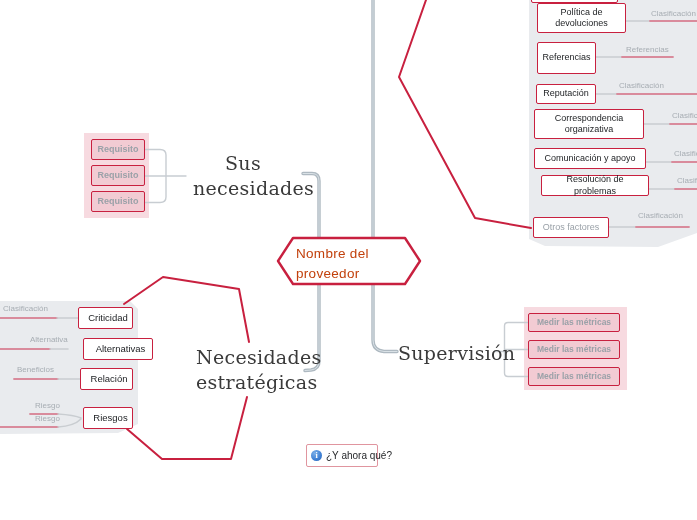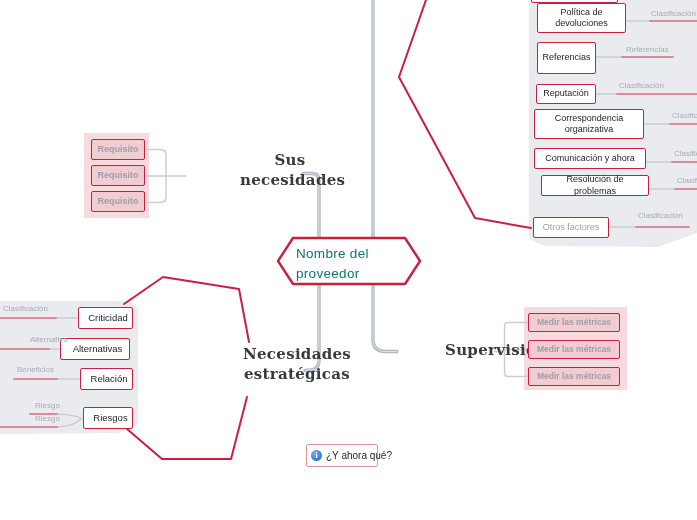--- a/index.html
+++ b/index.html
@@ -41,25 +41,25 @@
   .box.bl{font-size:9.5px;padding-left:8px;}
   .box.gray-text{color:var(--muted-text);}
   .box.pinkfill{background:var(--pink-fill);font-weight:bold;}
   .box.breakword{word-break:break-word;}
 
   .sublabel{
     position:absolute;z-index:3;font-size:8px;color:#a7adb3;white-space:nowrap;
   }
   .branch-label{
     position:absolute;z-index:3;text-align:center;
-    font-family:"DejaVu Serif",serif;font-weight:bold;font-size:15px;
-    line-height:1.3;letter-spacing:.3px;color:#3a3a3a;margin-left:47px;
+    font-family:"DejaVu Serif",serif;font-weight:normal;font-size:19px;
+    line-height:1.3;letter-spacing:.3px;color:#3a3a3a;
   }
   .central-text{
-    position:absolute;z-index:3;color:#0f766e;font-size:13.5px;line-height:1.5;
+    position:absolute;z-index:3;color:#c2410c;font-size:13.5px;line-height:1.5;
     letter-spacing:.3px;
   }
   .next-button{
     position:absolute;z-index:3;left:306px;top:444px;width:72px;height:23px;
     box-sizing:border-box;border:1.5px solid #e0959f;border-radius:2px;background:#fff;
     display:flex;align-items:center;gap:4px;padding:0 4px;cursor:pointer;
   }
   .info-dot{
     width:11px;height:11px;border-radius:50%;flex:0 0 11px;
     background:radial-gradient(circle at 35% 30%, #7db0e8, var(--blue-info) 60%, #2a66b5);
@@ -122,21 +122,21 @@
 <div class="central-text" style="left:296px;top:244px;width:112px;">Nombre del proveedor</div>
 
 <div class="branch-label" style="left:193px;top:151px;width:100px;">Sus necesidades</div>
 <div class="box pinkfill gray-text" style="left:91px;top:139px;width:54px;height:21px;">Requisito</div>
 <div class="box pinkfill gray-text" style="left:91px;top:165px;width:54px;height:21px;">Requisito</div>
 <div class="box pinkfill gray-text" style="left:91px;top:191px;width:54px;height:21px;">Requisito</div>
 
 <div class="branch-label" style="left:196px;top:345px;width:108px;">Necesidades estratégicas</div>
 <div class="box bl" style="left:78px;top:307px;width:55px;height:22px;">Criticidad</div>
 <div class="sublabel" style="left:3px;top:304px;">Clasificación</div>
-<div class="box bl" style="left:60px;top:338px;width:70px;height:22px;">Alternativas</div>
+<div class="box bl" style="left:83px;top:338px;width:70px;height:22px;">Alternativas</div>
 <div class="sublabel" style="left:2px;top:335px;margin-left:28px;">Alternativa</div>
 <div class="box bl" style="left:80px;top:368px;width:53px;height:22px;">Relación</div>
 <div class="sublabel" style="left:17px;top:365px;">Beneficios</div>
 <div class="box bl" style="left:83px;top:407px;width:50px;height:22px;">Riesgos</div>
 <div class="sublabel" style="left:35px;top:401px;">Riesgo</div>
 <div class="sublabel" style="left:35px;top:414px;">Riesgo</div>
 
 <div class="branch-label" style="left:398px;top:341px;width:96px;white-space:nowrap;">Supervisión</div>
 <div class="box small pinkfill gray-text" style="left:528px;top:313px;width:92px;height:19px;">Medir las métricas</div>
 <div class="box small pinkfill gray-text" style="left:528px;top:340px;width:92px;height:19px;">Medir las métricas</div>
@@ -144,21 +144,21 @@
 
 <div class="box" style="left:531px;top:-18px;width:87px;height:21px;"></div>
 <div class="box" style="left:537px;top:3px;width:89px;height:30px;">Política de devoluciones</div>
 <div class="sublabel" style="left:651px;top:9px;">Clasificación</div>
 <div class="box breakword" style="left:537px;top:42px;width:59px;height:32px;">Referencias</div>
 <div class="sublabel" style="left:626px;top:45px;">Referencias</div>
 <div class="box" style="left:536px;top:84px;width:60px;height:20px;">Reputación</div>
 <div class="sublabel" style="left:619px;top:81px;">Clasificación</div>
 <div class="box" style="left:534px;top:109px;width:110px;height:30px;text-align:center;">Correspondencia organizativa</div>
 <div class="sublabel" style="left:672px;top:111px;">Clasificación</div>
-<div class="box" style="left:534px;top:148px;width:112px;height:21px;">Comunicación y ahora</div>
+<div class="box" style="left:534px;top:148px;width:112px;height:21px;">Comunicación y apoyo</div>
 <div class="sublabel" style="left:674px;top:149px;">Clasificación</div>
 <div class="box" style="left:541px;top:175px;width:108px;height:21px;">Resolución de problemas</div>
 <div class="sublabel" style="left:677px;top:176px;">Clasificación</div>
 <div class="box gray-text" style="left:533px;top:217px;width:76px;height:21px;">Otros factores</div>
 <div class="sublabel" style="left:638px;top:211px;">Clasificación</div>
 
 <div class="next-button">
   <span class="info-dot">i</span>
   <span class="next-label">¿Y ahora qué?</span>
 </div>

